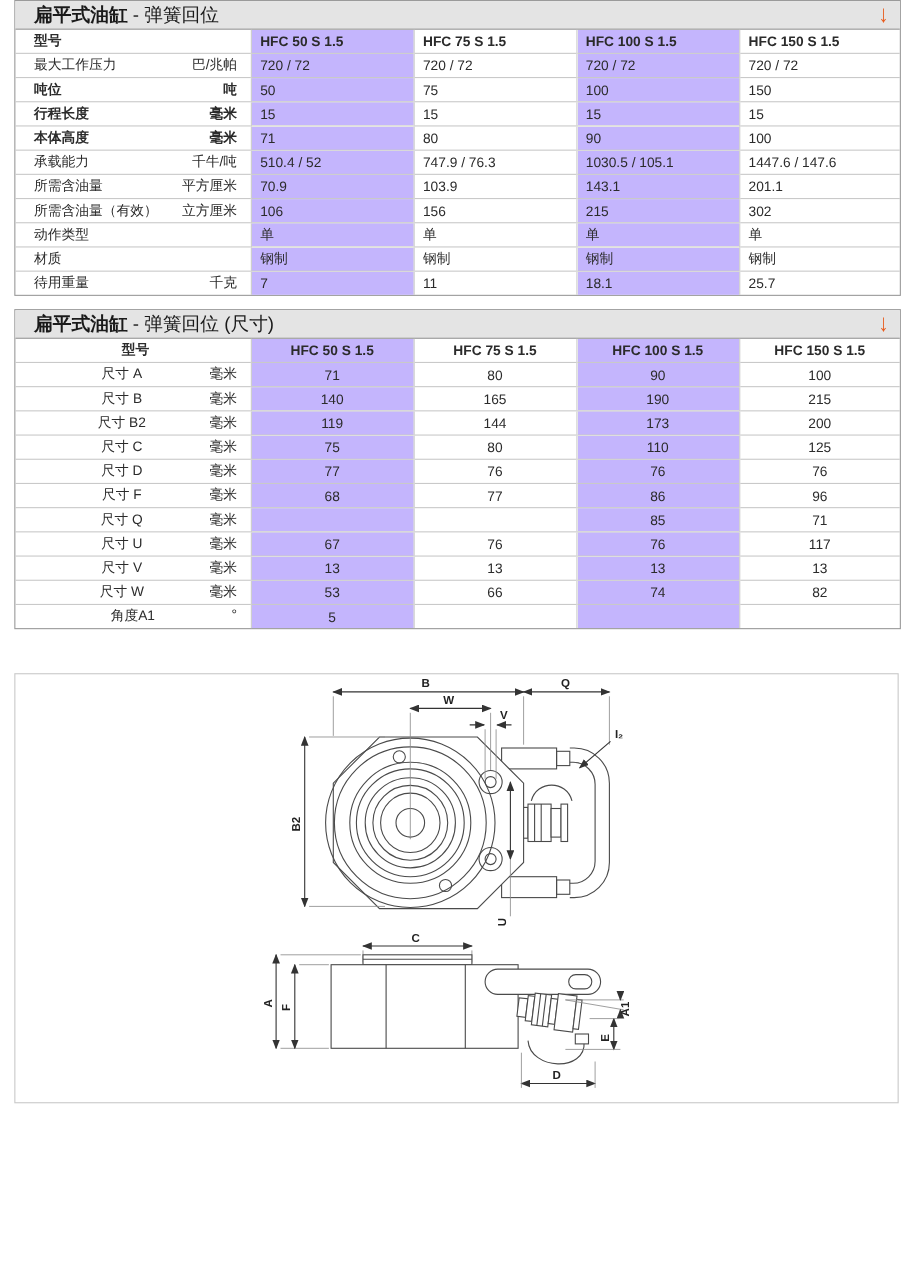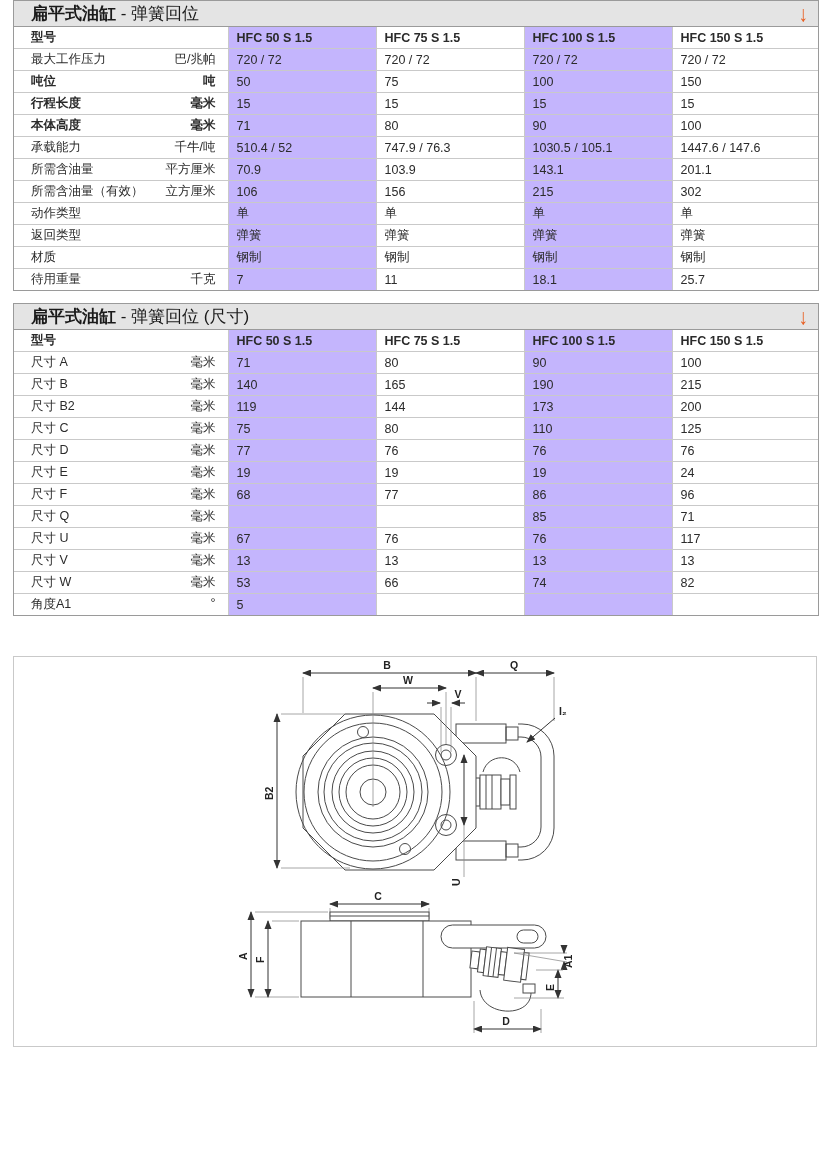--- a/index.html
+++ b/index.html
@@ -1,19 +1,19 @@
 <!DOCTYPE html>
 <html><head>
 <meta charset="utf-8">
 <style>
   html,body{margin:0;padding:0;background:#fff;}
   body{width:830px;height:1158px;font-family:"Liberation Sans","DejaVu Sans",sans-serif;color:#262626;}
   .spec{width:806px;margin:0 0 0 13px;border:1px solid #9a9a9a;box-sizing:border-box;background:#fff;}
   .t1{margin-top:0;}
-  .t2{margin-top:12px;}
+  .t2{margin-top:12px;text-align:center;}
   .hbar{display:flex;align-items:center;justify-content:space-between;background:#e4e4e4;height:26px;padding:0 10px 0 17px;box-sizing:border-box;border-bottom:1px solid #9a9a9a;}
   .htitle{font-size:17px;color:#1a1a1a;white-space:nowrap;}
   .htitle .bd{font-weight:bold;}
   .harrow{color:#e85c1e;font-size:19px;font-weight:bold;line-height:1;transform:scaleY(1.15);}
   table{width:100%;border-collapse:collapse;table-layout:fixed;font-size:12.5px;color:#2b2b2b;}
   col.c0{width:214px;}col.c1{width:148px;}col.c2{width:148px;}col.c3{width:148px;}col.c4{width:146px;}
   td{height:21px;border-top:1px solid #c9c9c9;border-left:1px solid #c9c9c9;padding:0 8px;overflow:hidden;white-space:nowrap;vertical-align:middle;}
   tr td:first-child{border-left:none;}
   td.l{padding-left:17px;padding-right:12px;}
   td.l .u{float:right;}
@@ -101,27 +101,20 @@
           <td>302</td>
         </tr>
     <tr>
           <td class="l"><span class="n">动作类型</span><span class="u"></span></td>
           <td class="s">单</td>
           <td>单</td>
           <td class="s">单</td>
           <td>单</td>
         </tr>
     <tr>
-          <td class="l"><span class="n">返回类型</span><span class="u"></span></td>
-          <td class="s">弹簧</td>
-          <td>弹簧</td>
-          <td class="s">弹簧</td>
-          <td>弹簧</td>
-        </tr>
-    <tr>
           <td class="l"><span class="n">材质</span><span class="u"></span></td>
           <td class="s">钢制</td>
           <td>钢制</td>
           <td class="s">钢制</td>
           <td>钢制</td>
         </tr>
     <tr>
           <td class="l"><span class="n">待用重量</span><span class="u">千克</span></td>
           <td class="s">7</td>
           <td>11</td>
@@ -182,27 +175,20 @@
           <td>125</td>
         </tr>
     <tr>
           <td class="l"><span class="n">尺寸 D</span><span class="u">毫米</span></td>
           <td class="s">77</td>
           <td>76</td>
           <td class="s">76</td>
           <td>76</td>
         </tr>
     <tr>
-          <td class="l"><span class="n">尺寸 E</span><span class="u">毫米</span></td>
-          <td class="s">19</td>
-          <td>19</td>
-          <td class="s">19</td>
-          <td>24</td>
-        </tr>
-    <tr>
           <td class="l"><span class="n">尺寸 F</span><span class="u">毫米</span></td>
           <td class="s">68</td>
           <td>77</td>
           <td class="s">86</td>
           <td>96</td>
         </tr>
     <tr>
           <td class="l"><span class="n">尺寸 Q</span><span class="u">毫米</span></td>
           <td class="s"></td>
           <td></td>

